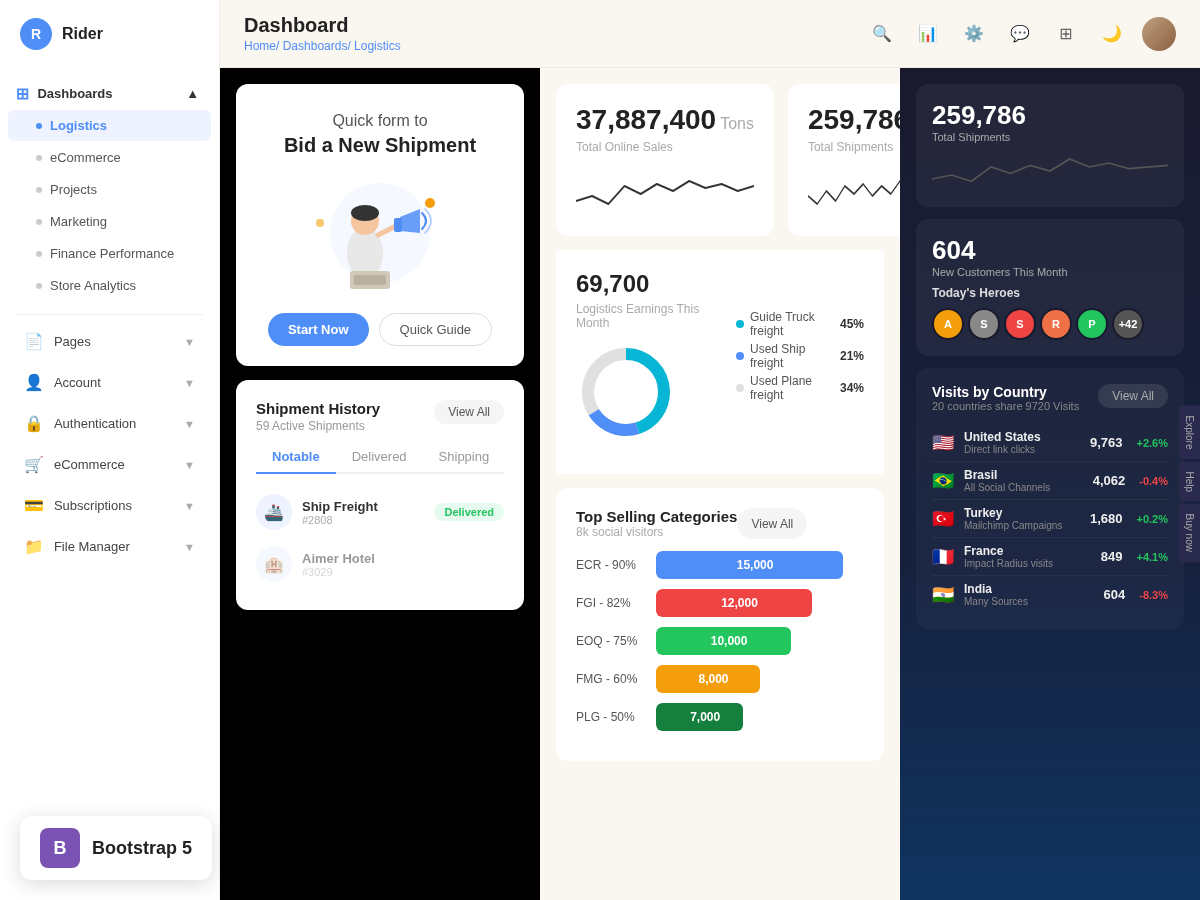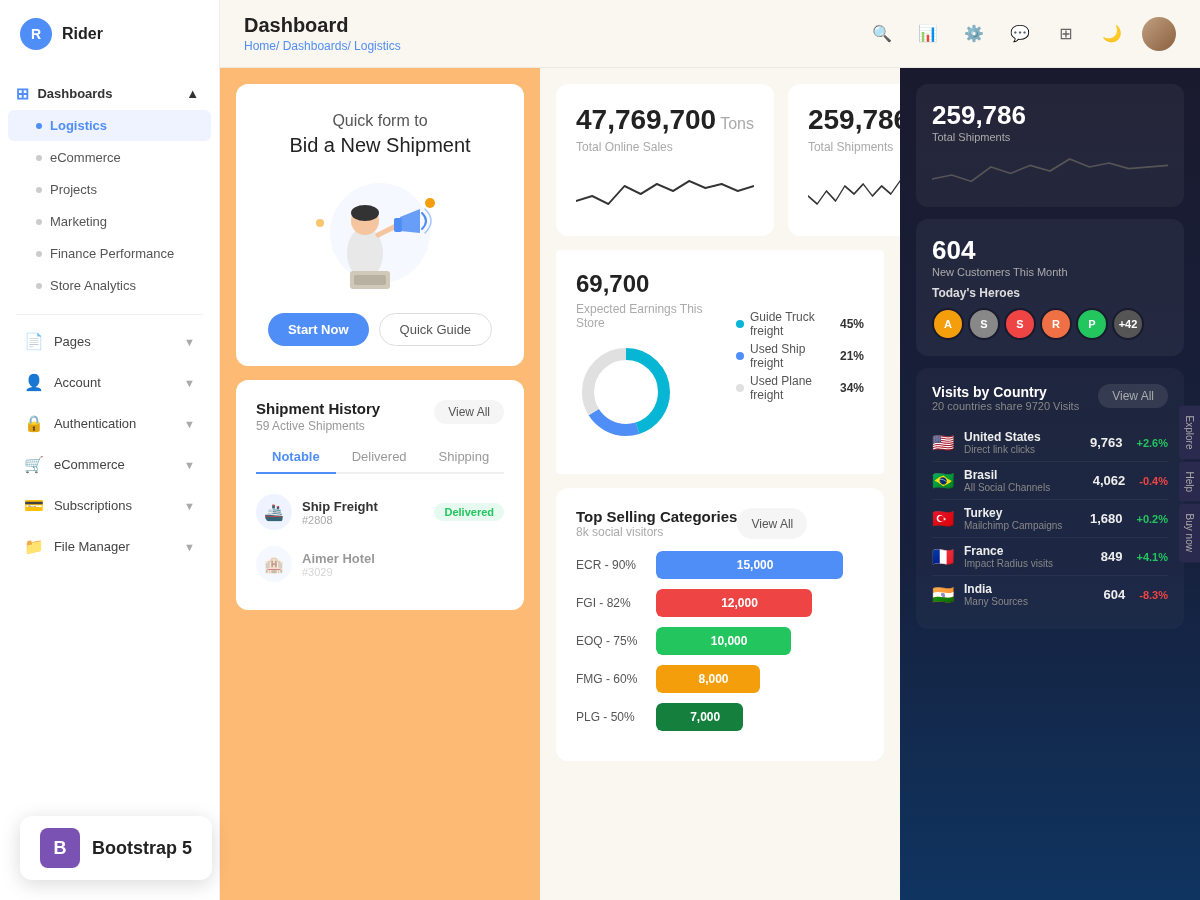--- a/index.html
+++ b/index.html
@@ -94,38 +94,38 @@
     }
 
     
     .left-panel {
       width: 320px;
       min-width: 320px;
       display: flex;
       flex-direction: column;
       gap: 0;
       padding: 16px;
-      background: #fdba74;
+      background: #000000;
       overflow-y: auto;
     }
 
     
     .card {
       background: #fff;
       border-radius: 12px;
       padding: 20px;
       margin-bottom: 14px;
     }
 
     .promo-card {
       text-align: center;
       padding: 28px 20px 20px;
     }
     .promo-card .title { font-size: 16px; color: #555; margin-bottom: 4px; }
-    .promo-card .subtitle { font-size: 20px; font-weight: 400; color: #222; margin-bottom: 16px; }
+    .promo-card .subtitle { font-size: 20px; font-weight: 700; color: #222; margin-bottom: 16px; }
     .promo-illustration {
       width: 160px; height: 120px; margin: 0 auto 20px;
       position: relative;
     }
     .promo-buttons { display: flex; gap: 10px; justify-content: center; }
     .btn-primary {
       background: #4f8ef7; color: #fff; border: none;
       border-radius: 20px; padding: 8px 20px; font-size: 13px;
       cursor: pointer; font-weight: 600;
     }
@@ -458,21 +458,21 @@
         </div>
       </div>
     </div>
 
     <div class="mid-panel">
 
       <div class="stats-row">
 
         <div class="stat-card">
           <div class="stat-number">
-            <span>47,769,700</span><span class="unit">Tons</span>
+            <span>37,887,400</span><span class="unit">Tons</span>
           </div>
           <div class="stat-label">Total Online Sales</div>
           <div class="sparkline">
             <svg viewBox="0 0 220 50" width="100%" height="50" preserveAspectRatio="none">
               <polyline points="0,35 20,30 40,38 60,20 80,28 100,18 120,25 140,15 160,22 180,18 200,25 220,20" fill="none" stroke="#333" stroke-width="2" stroke-linejoin="round"></polyline>
             </svg>
           </div>
         </div>
 
         <div class="stat-card">
@@ -483,21 +483,21 @@
               <polyline points="0,30 20,38 40,25 60,35 80,20 100,28 120,18 140,30 160,20 180,28 200,15 220,22" fill="none" stroke="#333" stroke-width="2" stroke-linejoin="round"></polyline>
             </svg>
           </div>
         </div>
       </div>
 
       <div class="earnings-card">
         <div class="earnings-row">
           <div class="earnings-left">
             <div class="stat-number" style="font-size:24px;">69,700</div>
-            <div class="stat-label">Expected Earnings This Store</div>
+            <div class="stat-label">Logistics Earnings This Month</div>
 
             <div class="donut-container">
               <svg viewBox="0 0 100 100" width="100" height="100">
 
                 <circle cx="50" cy="50" r="38" fill="none" stroke="#f0f0f0" stroke-width="12"></circle>
 
                 <circle cx="50" cy="50" r="38" fill="none" stroke="#06b6d4" stroke-width="12" stroke-dasharray="107.5 238.8" stroke-dashoffset="0" transform="rotate(-90 50 50)"></circle>
 
                 <circle cx="50" cy="50" r="38" fill="none" stroke="#4f8ef7" stroke-width="12" stroke-dasharray="50.1 238.8" stroke-dashoffset="-107.5" transform="rotate(-90 50 50)"></circle>
 

